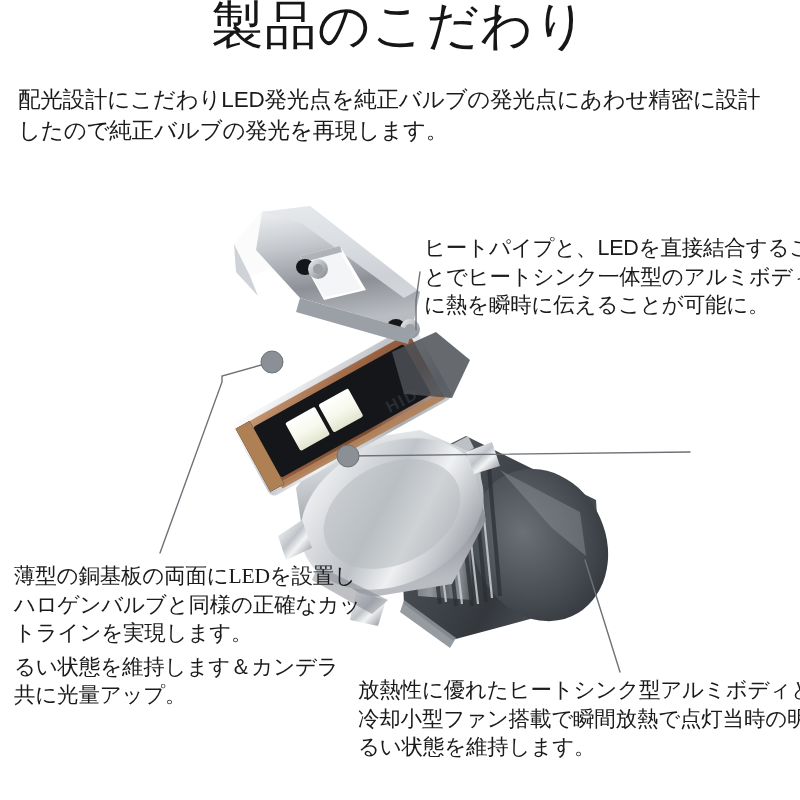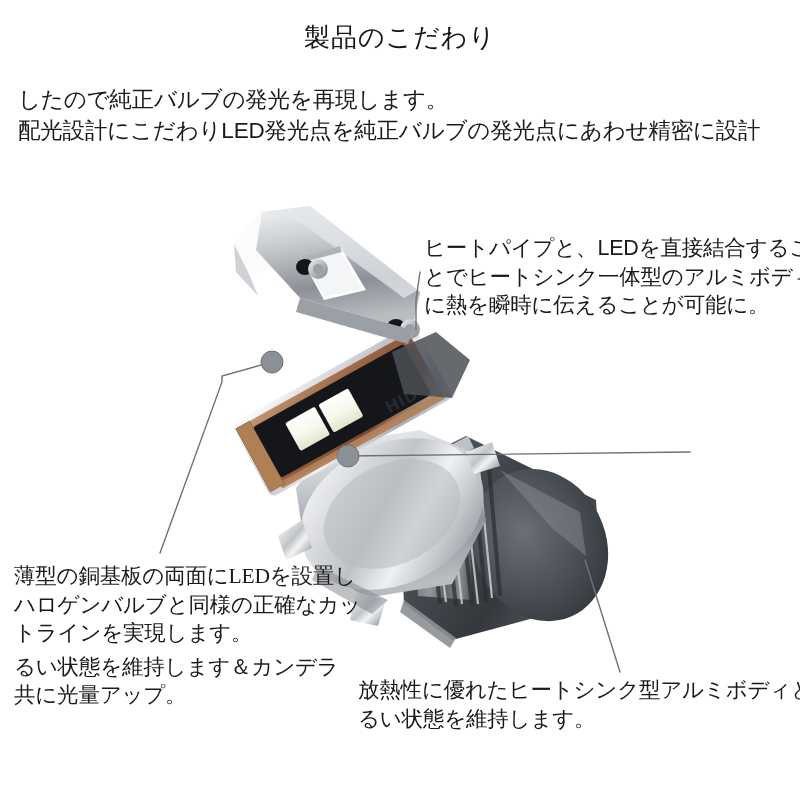--- a/index.html
+++ b/index.html
@@ -7,23 +7,23 @@
     width:800px;height:800px;
     background:#ffffff;
     font-family:"Liberation Sans","DejaVu Sans",sans-serif;
     color:#1b1b1b;
     overflow:hidden;
   }
   #page{position:relative;width:800px;height:800px;overflow:hidden;background:#fff;}
 
   
   .title{
-    position:absolute;left:0;top:14px;width:800px;
+    position:absolute;left:0;top:2px;width:800px;
     text-align:center;
-    font-size:26px;line-height:46px;
+    font-size:52px;line-height:46px;
     letter-spacing:1px;
     font-weight:400;
     color:#161616;
     white-space:nowrap;
   }
   .lede{
     position:absolute;left:18px;top:84px;width:766px;
     font-size:22.5px;line-height:31px;
     letter-spacing:-0.2px;
     color:#1a1a1a;
@@ -46,22 +46,22 @@
   #product{position:absolute;left:0;top:0;width:800px;height:800px;}
 </style>
 </head>
 <body>
 
 <div id="page">
 
   <div class="title">製品のこだわり</div>
 
   <div class="lede">
+    <div>配光設計にこだわりLED発光点を純正バルブの発光点にあわせ精密に設計</div>
     <div>したので純正バルブの発光を再現します。</div>
-    <div>配光設計にこだわりLED発光点を純正バルブの発光点にあわせ精密に設計</div>
   </div>
 
   <div id="product">
     <svg width="800" height="800" viewBox="0 0 800 800">
       <defs>
         <linearGradient id="gMetalA" x1="0" y1="0" x2="1" y2="1">
           <stop offset="0%" stop-color="#ffffff"></stop>
           <stop offset="18%" stop-color="#e9eaec"></stop>
           <stop offset="45%" stop-color="#bfc3c8"></stop>
           <stop offset="62%" stop-color="#f2f3f4"></stop>
@@ -234,16 +234,17 @@
     <div>薄型の銅基板の両面にLEDを設置し</div>
     <div>ハロゲンバルブと同様の正確なカッ</div>
     <div>トラインを実現します。</div>
     <div class="gap"></div>
     <div>るい状態を維持します＆カンデラ</div>
     <div>共に光量アップ。</div>
   </div>
 
   <div class="callout" id="callout-heatsink">
     <div>放熱性に優れたヒートシンク型アルミボディと</div>
+    <div>冷却小型ファン搭載で瞬間放熱で点灯当時の明</div>
     <div>るい状態を維持します。</div>
   </div>
 
 </div>
 
 </body></html>

